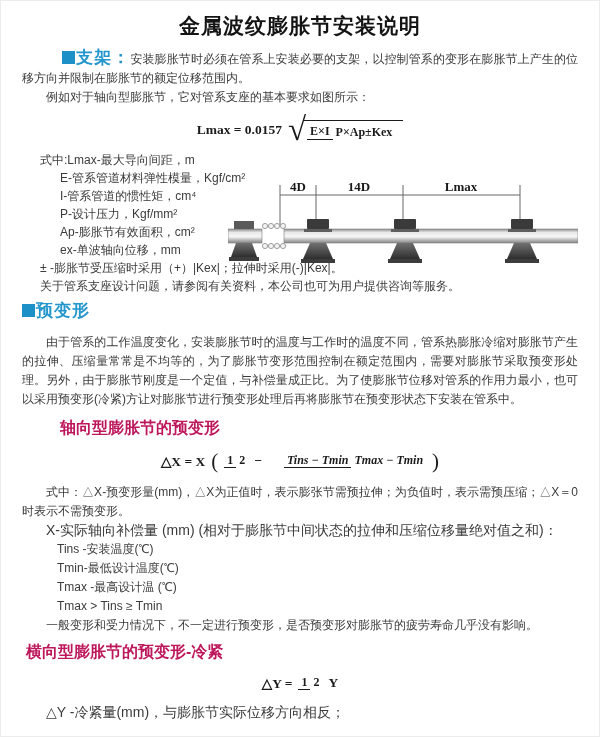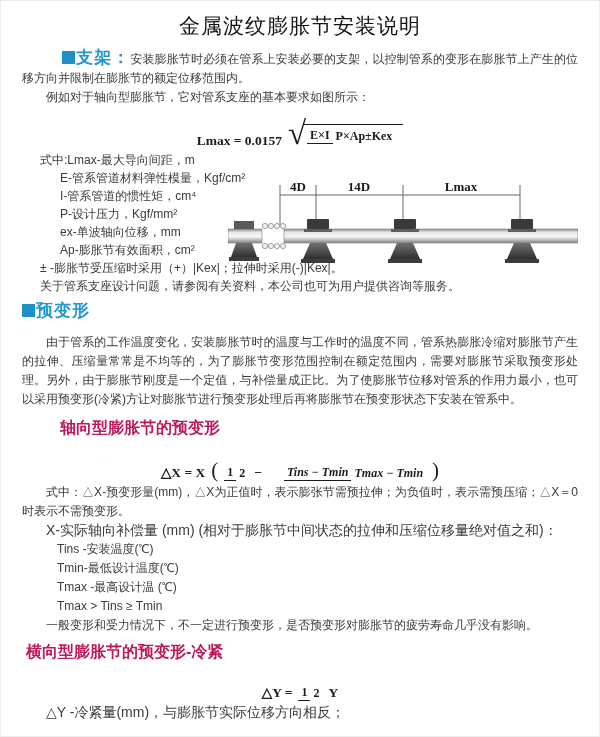--- a/index.html
+++ b/index.html
@@ -8,21 +8,21 @@
     background:#ffffff;
     box-shadow: inset 0 0 0 1px #ececec;
     font-family:"Liberation Sans", sans-serif;
     color:#3b3b3b;
   }
   .page { padding:0 22px; }
 
   h1.title {
     margin:12px 0 8px 0; text-align:center;
     font-size:21px; line-height:28px; letter-spacing:1px;
-    color:#141414; font-weight:400;
+    color:#141414; font-weight:700;
   }
 
   .para { margin:0; font-size:12px; line-height:19px; text-align:justify; }
   .para.indent { text-indent:24px; }
   .para.hang { text-indent:40px; }
 
   .sec-title { color:#2396cd; font-size:17px; font-weight:700; letter-spacing:1px; }
   .sq {
     display:inline-block; width:13px; height:13px; background:#1e90c8;
     margin-right:1px; vertical-align:-1px;
@@ -31,21 +31,21 @@
 
   .sub-head {
     margin:8px 0 0 0; color:#be185d; font-weight:700;
     font-size:16px; line-height:22px;
   }
   .sub-head.axial { padding-left:38px; }
   .sub-head.lateral { padding-left:4px; margin-top:6px; }
 
   
   .formula-row {
-    display:flex; justify-content:center; align-items:flex-end; gap:6px;
+    display:flex; justify-content:center; align-items:center; gap:6px;
     font-family:"Liberation Serif", serif; font-weight:700; color:#1b1b1b;
     font-size:13.5px;
   }
   .formula-lmax { margin:4px 0 2px 0; height:38px; }
   .formula-dx  { margin:2px 0; height:40px; }
   .formula-dy  { margin:2px 0; height:36px; }
   .frac { display:inline-flex; flex-direction:row; align-items:center; line-height:1.15; font-size:12px; }
   .frac .fnum { padding:0 3px; border-bottom:1px solid #1b1b1b; }
   .frac .fden { padding:0 3px; }
   .it { font-style:italic;margin-left:16px; }
@@ -91,22 +91,22 @@
       </span>
     </span>
   </div>
 
   <div class="defs-region">
     <div class="def-col">
       <div class="def-line">式中:Lmax-最大导向间距，m</div>
       <div class="def-line sub">E-管系管道材料弹性模量，Kgf/cm²</div>
       <div class="def-line sub">I-管系管道的惯性矩，cm⁴</div>
       <div class="def-line sub">P-设计压力，Kgf/mm²</div>
+      <div class="def-line sub">Ap-膨胀节有效面积，cm²</div>
       <div class="def-line sub">ex-单波轴向位移，mm</div>
-      <div class="def-line sub">Ap-膨胀节有效面积，cm²</div>
     </div>
 
     <svg class="diagram" viewBox="0 0 350 104" xmlns="http://www.w3.org/2000/svg">
       <defs>
         <linearGradient id="pg" x1="0" y1="0" x2="0" y2="1">
           <stop offset="0" stop-color="#8f8f8f"></stop>
           <stop offset="0.25" stop-color="#e9e9e9"></stop>
           <stop offset="0.55" stop-color="#f6f6f6"></stop>
           <stop offset="0.8" stop-color="#b4b4b4"></stop>
           <stop offset="1" stop-color="#878787"></stop>

